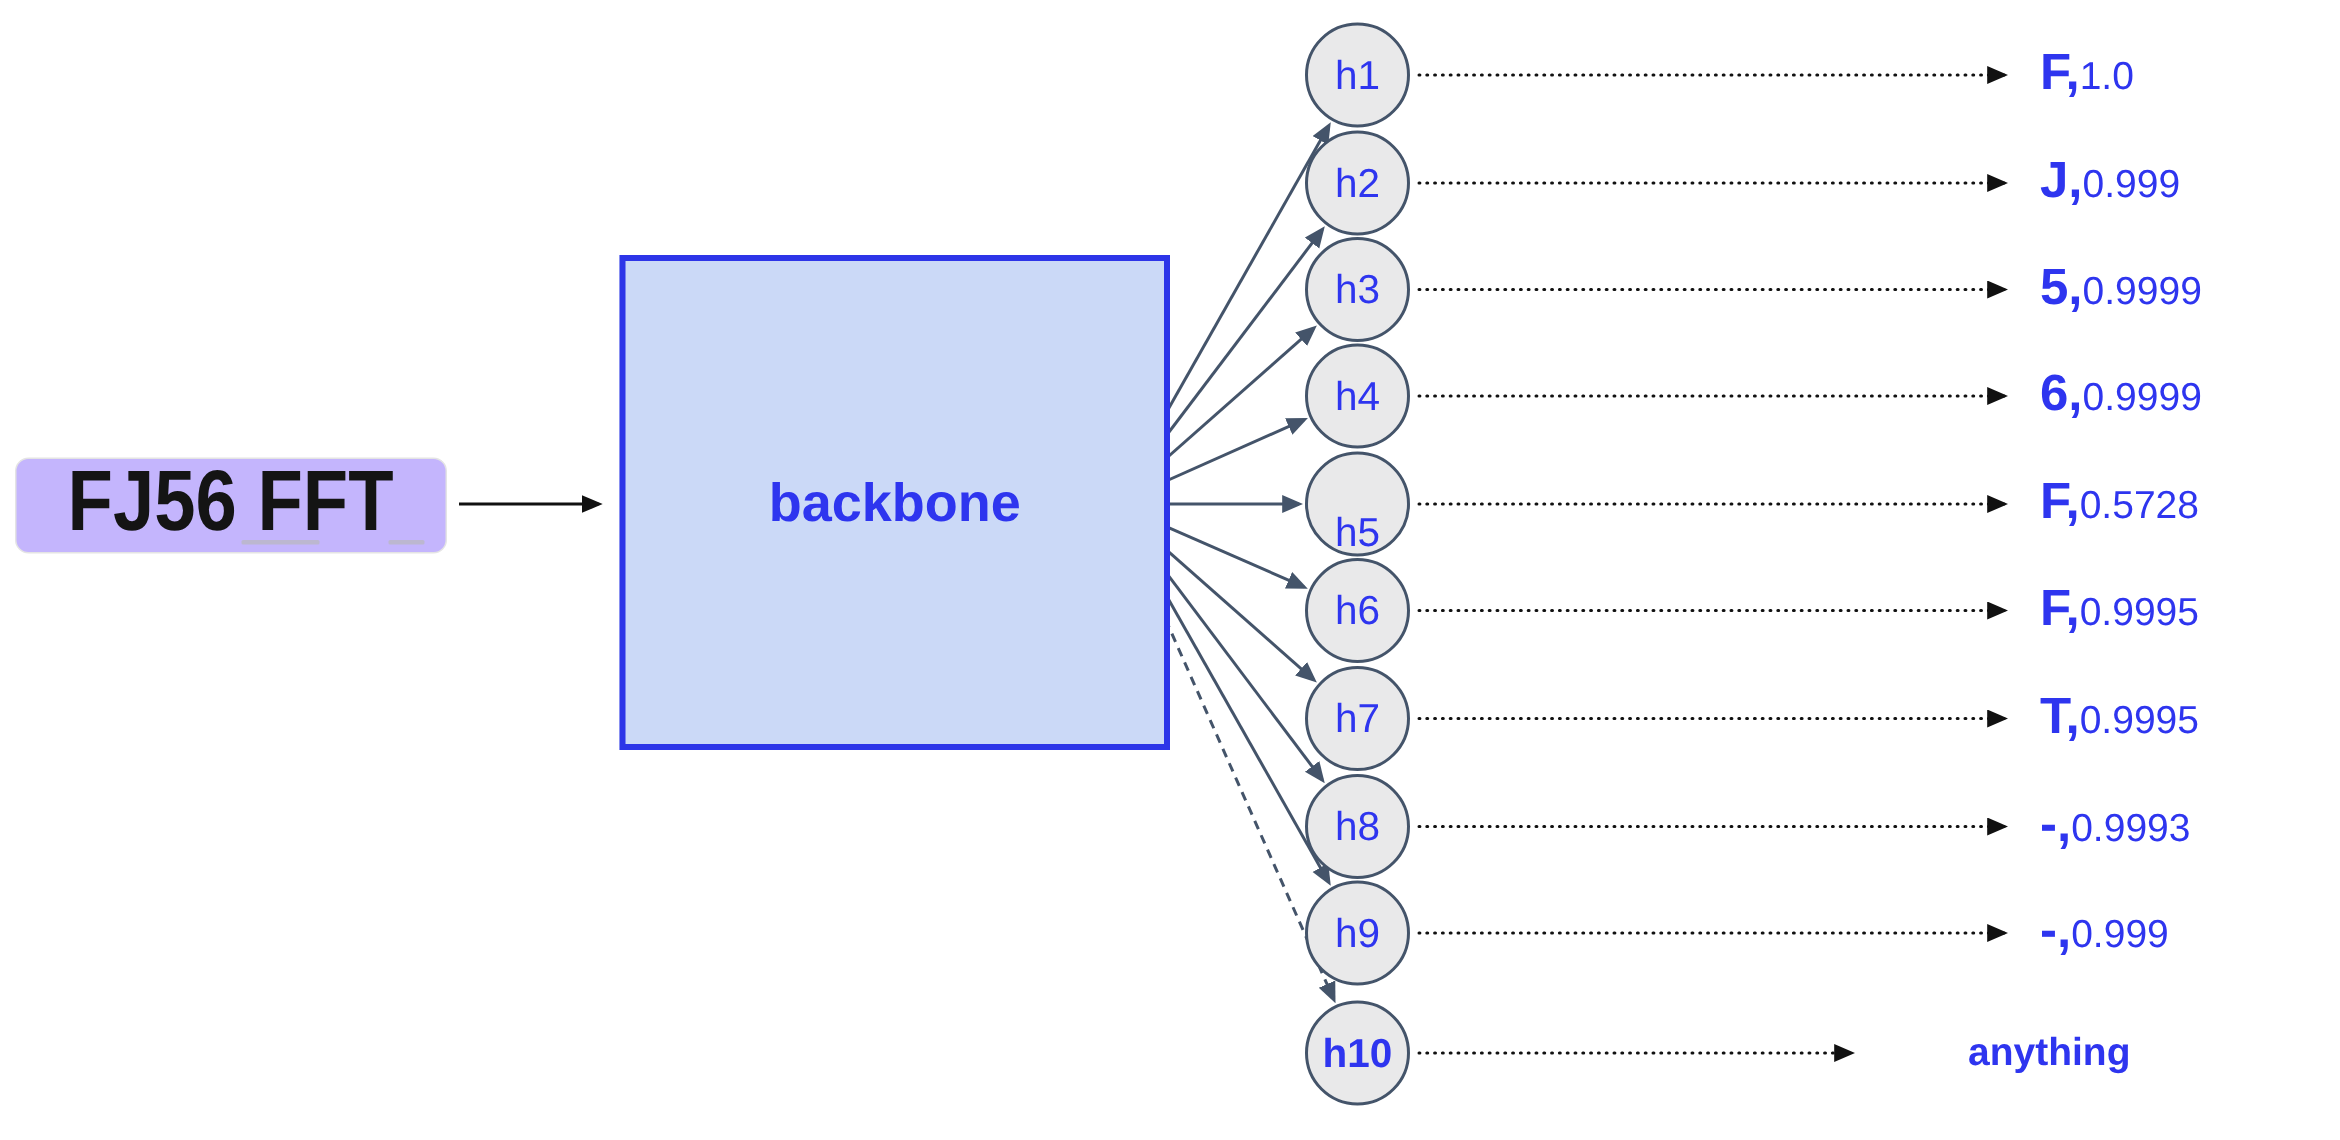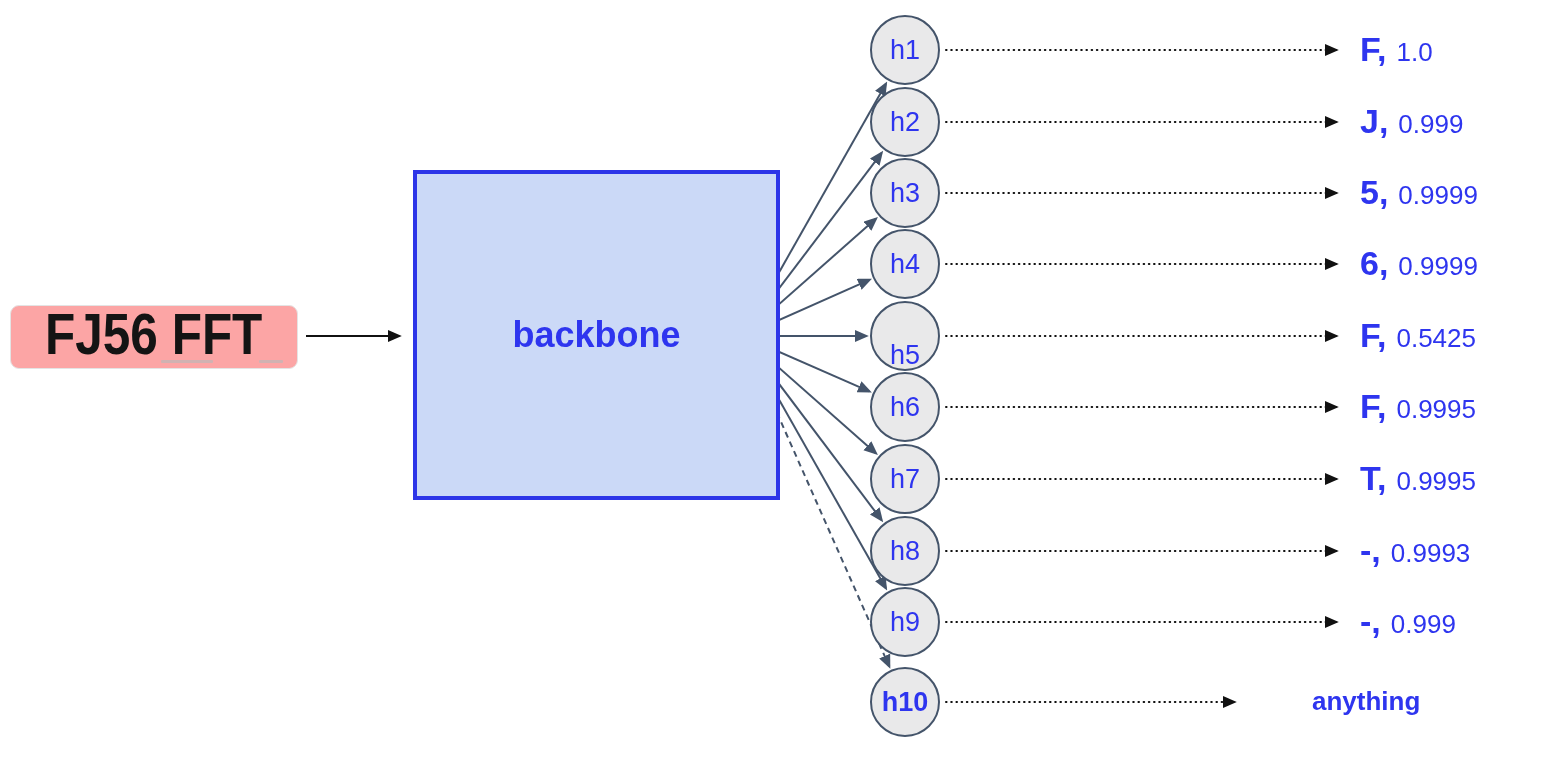--- a/index.html
+++ b/index.html
@@ -5,21 +5,21 @@
   html,body{margin:0;padding:0;background:#ffffff;}
   .canvas{
     position:relative;width:1560px;height:760px;background:#ffffff;overflow:hidden;
     font-family:"Liberation Sans",sans-serif;
   }
   svg.wires{position:absolute;left:0;top:0;width:1560px;height:760px;}
 
   
   .plate{
     position:absolute;left:10px;top:305px;width:288px;height:64px;
-    background:#fca5a5;border:1px solid #e4e4e4;border-radius:9px;
+    background:#c4b5fd;border:1px solid #e4e4e4;border-radius:9px;
     display:flex;align-items:center;justify-content:center;
     box-sizing:border-box;
   }
   .plate-text{
     font-weight:bold;font-size:55px;color:#141414;letter-spacing:0px;
     transform:scaleX(0.9) scaleY(1.04);white-space:nowrap;line-height:1;
     padding-bottom:6px;
   }
   .plate-print{position:absolute;bottom:5px;height:3px;background:#b9b9b9;opacity:.65;border-radius:1px;}
   .plate-print.left{left:150px;width:52px;}
@@ -45,21 +45,21 @@
   }
   .node-label{font-size:27px;color:var(--accent,#2e35ef);line-height:1;}
 
   
   .out{
     position:absolute;display:flex;align-items:baseline;white-space:nowrap;
     transform:translateY(-54%);
   }
   .out-char{font-weight:bold;font-size:34px;color:var(--accent,#2e35ef);line-height:1;}
   .out-char.plain{font-size:26px;margin-left:48px;}
-  .out-prob{font-size:26px;color:var(--accent,#2e35ef);margin-left:10px;line-height:1;}
+  .out-prob{font-size:26px;color:var(--accent,#2e35ef);line-height:1;}
 </style>
 </head>
 <body>
 
 <div class="canvas" style="--accent: #2e35ef; --backbone-fill: #cbd9f7; --backbone-border: #2d35e8; --node-fill: #e9e9ea; --node-border: #44546a;">
 
   <svg class="wires" viewBox="0 0 1560 760" xmlns="http://www.w3.org/2000/svg">
   <defs>
     <marker id="mSlate" markerWidth="7" markerHeight="7" refX="5.6" refY="3" orient="auto">
       <path d="M0,0 L7,3 L0,6 z" fill="#44546a"></path>
@@ -145,21 +145,21 @@
       <div class="out" style="left: 1360px; top: 193px;">
     <span class="out-char">5,</span>
     <span class="out-prob">0.9999</span>
   </div>
       <div class="out" style="left: 1360px; top: 264px;">
     <span class="out-char">6,</span>
     <span class="out-prob">0.9999</span>
   </div>
       <div class="out" style="left: 1360px; top: 336px;">
     <span class="out-char">F,</span>
-    <span class="out-prob">0.5425</span>
+    <span class="out-prob">0.5728</span>
   </div>
       <div class="out" style="left: 1360px; top: 407px;">
     <span class="out-char">F,</span>
     <span class="out-prob">0.9995</span>
   </div>
       <div class="out" style="left: 1360px; top: 479px;">
     <span class="out-char">T,</span>
     <span class="out-prob">0.9995</span>
   </div>
       <div class="out" style="left: 1360px; top: 551px;">

